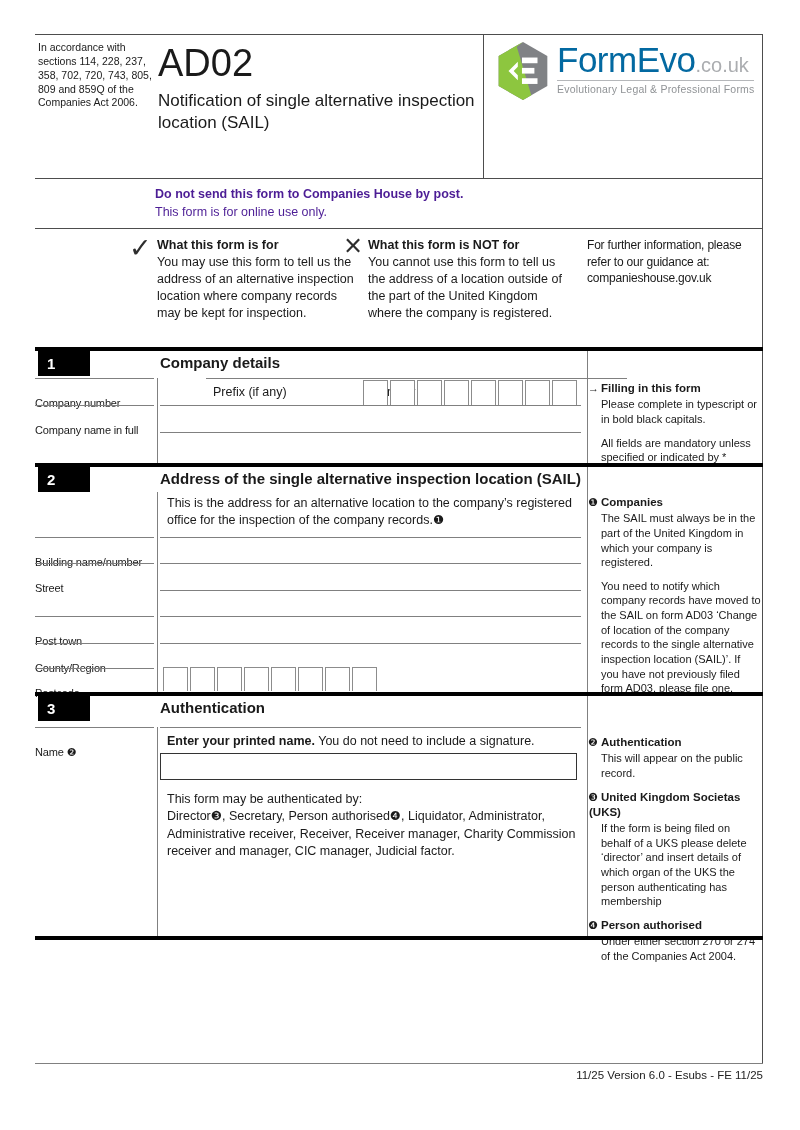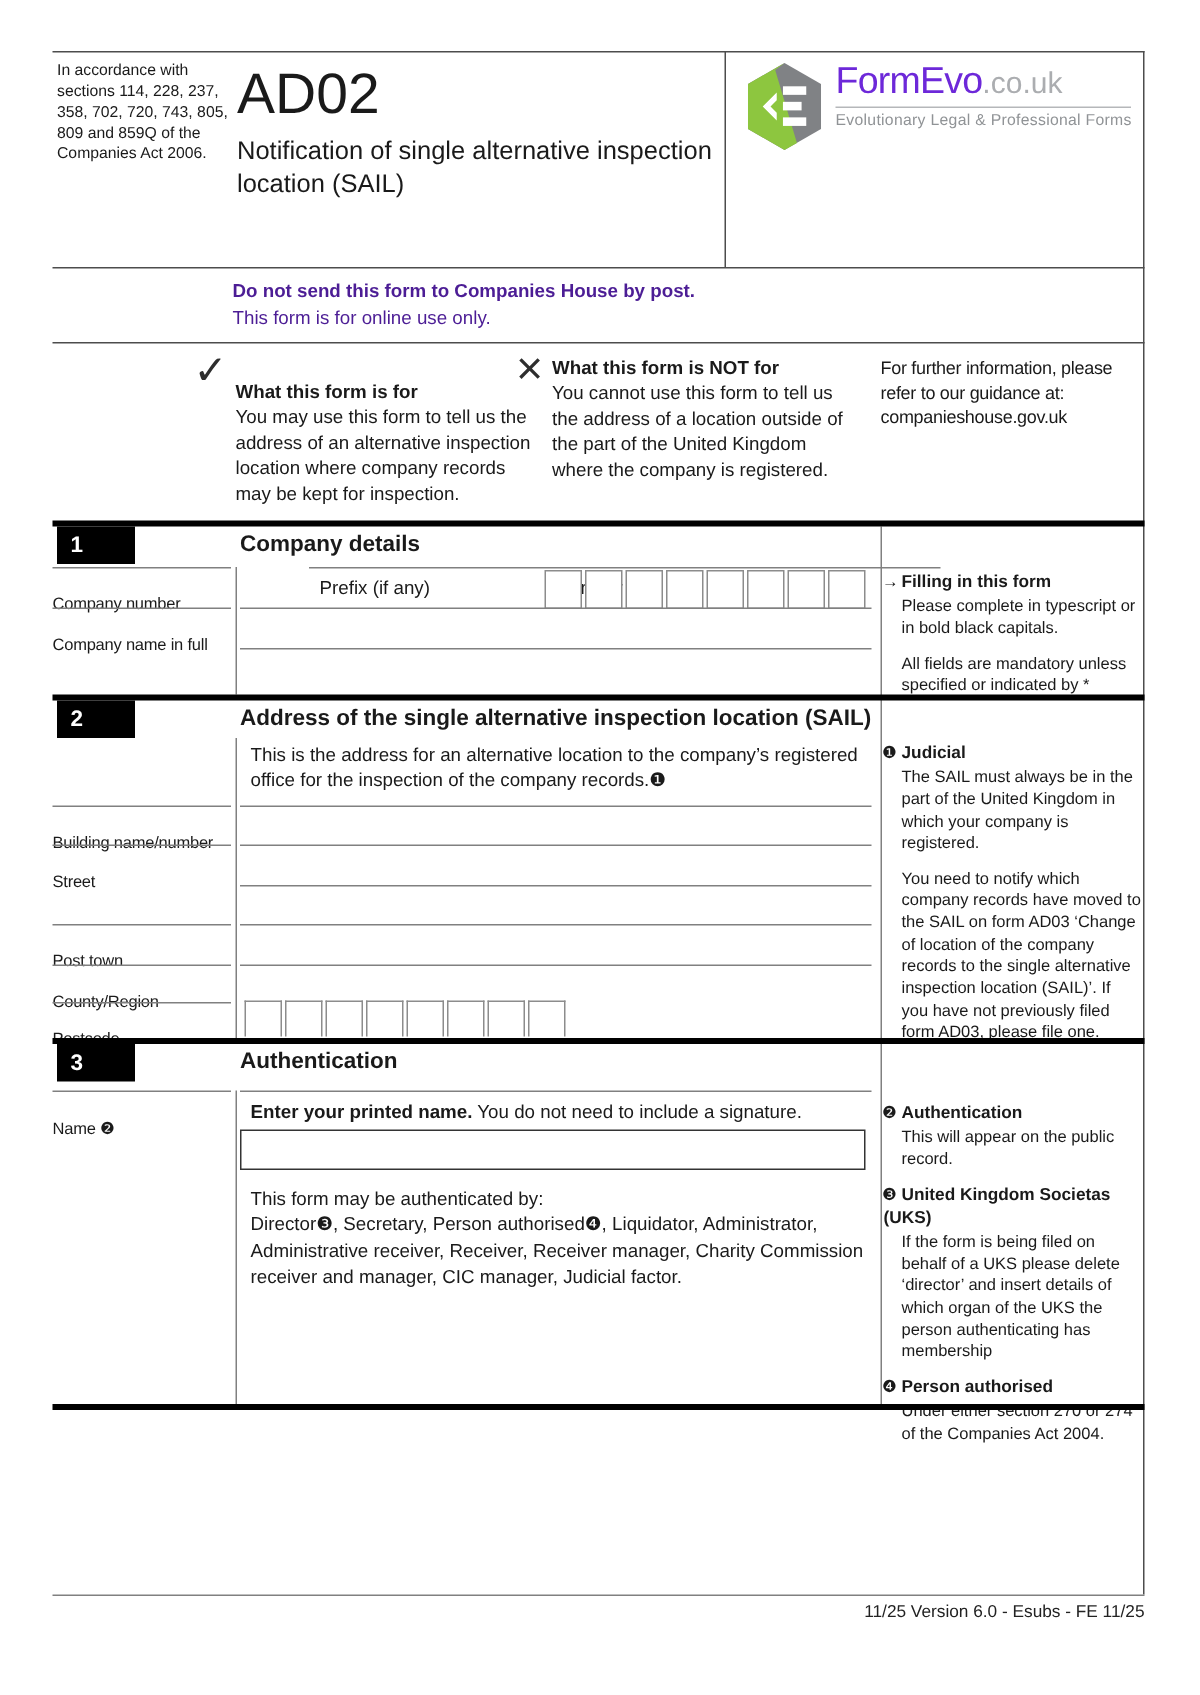--- a/index.html
+++ b/index.html
@@ -23,21 +23,21 @@
   .pc .cell{height:24px;border-bottom:none;}
   .sb{position:absolute;left:589px;width:172px;font-size:11px;line-height:1.33;}
   .sb .ttl{font-weight:bold;font-size:11.5px;}
   .sb .para{margin:1px 0 9px 0;}
   .sb .mk{display:inline-block;width:13px;margin-left:-1px;}
   .ind{padding-left:12px;}
   .body-txt{font-size:12.5px;line-height:1.35;}
   .b{font-weight:bold;}
   .red{color:#4c1d95;}
   .brand-row{display:flex;align-items:flex-start;}
-  .brand-name{font-size:25px;color:#6d28d9;letter-spacing:-0.5px;line-height:1;}
+  .brand-name{font-size:35px;color:#0369a1;letter-spacing:-0.5px;line-height:1;}
   .brand-suffix{font-size:20px;color:#abadb0;}
   .brand-tag{border-top:1px solid #b5b7ba;margin-top:3px;padding-top:2px;font-size:10.5px;
              color:#909396;letter-spacing:0.2px;white-space:nowrap;}
 </style>
 </head>
 <body>
 
 <div class="page">
 
   <div class="hr" style="left:35px;top:34px;width:728px;"></div>
@@ -68,21 +68,21 @@
     </span>
   </div>
 
   <div class="hr" style="left:35px;top:178px;width:728px;"></div>
   <div class="abs body-txt red" style="left:155px;top:186px;width:335px;line-height:1.4;">
     <span class="b">Do not send this form to Companies House by post.</span><span> This form is for online use only.</span>
   </div>
   <div class="hr" style="left:35px;top:228px;width:728px;"></div>
 
   <div class="abs" style="left:129px;top:232px;font-size:27px;color:#2e2e2e;">✓</div>
-  <div class="abs" style="left:157px;top:237px;width:200px;margin-top:16px;">
+  <div class="abs" style="left:157px;top:237px;width:200px;">
     <div class="body-txt b">What this form is for</div>
     <div class="body-txt">You may use this form to tell us the address of an alternative inspection location where company records may be kept for inspection.</div>
   </div>
   <div class="abs" style="left:344px;top:228px;font-size:31px;color:#2e2e2e;">×</div>
   <div class="abs" style="left:368px;top:237px;width:202px;">
     <div class="body-txt b">What this form is NOT for</div>
     <div class="body-txt">You cannot use this form to tell us the address of a location outside of the part of the United Kingdom where the company is registered.</div>
   </div>
   <div class="abs" style="left:587px;top:237px;width:176px;font-size:12px;line-height:1.38;letter-spacing:-0.2px;">For further information, please refer to our guidance at: companieshouse.gov.uk</div>
 
@@ -149,21 +149,21 @@
       <div class="cell"></div>
       <div class="cell"></div>
       <div class="cell"></div>
       <div class="cell"></div>
       <div class="cell"></div>
       <div class="cell"></div>
       <div class="cell"></div>
     </div>
 
   <div class="sb" style="top:495px;">
-    <div><span class="mk">❶</span><span class="ttl">Judicial</span></div>
+    <div><span class="mk">❶</span><span class="ttl">Companies</span></div>
     <div class="ind">
       <div class="para">The SAIL must always be in the part of the United Kingdom in which your company is registered.</div>
       <div class="para">You need to notify which company records have moved to the SAIL on form AD03 ‘Change of location of the company records to the single alternative inspection location (SAIL)’. If you have not previously filed form AD03, please file one.</div>
     </div>
   </div>
 
   <div class="blackbar" style="top:692px;"></div>
   <div class="secnum" style="top:696px;">3</div>
   <div class="sectitle" style="top:699px;">Authentication</div>
 

